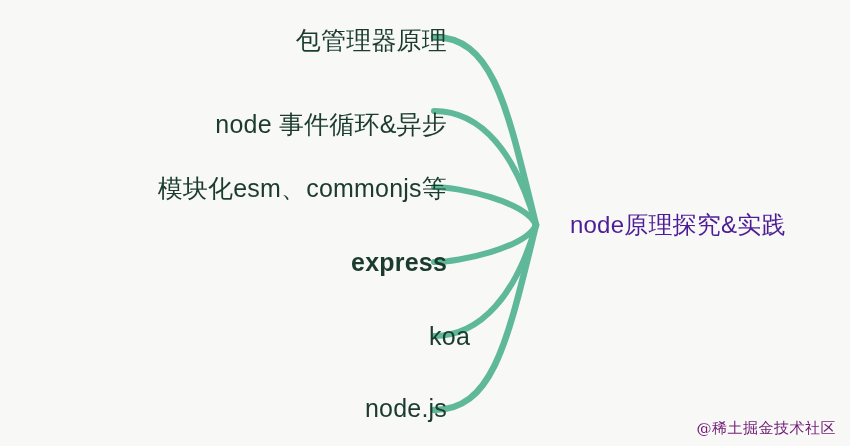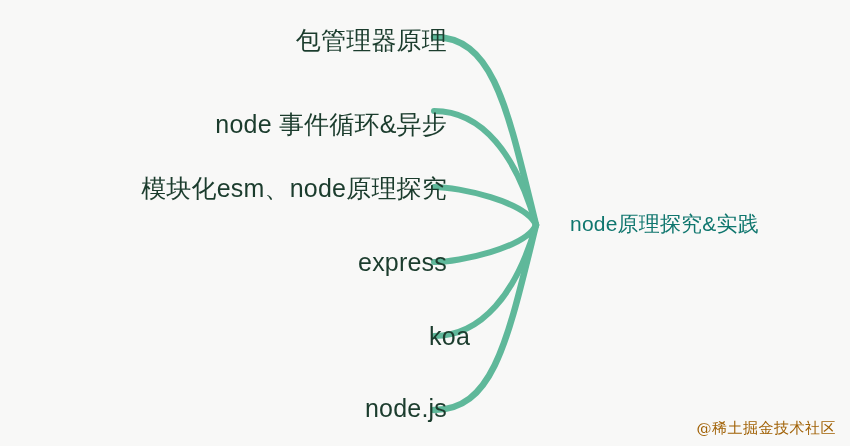--- a/index.html
+++ b/index.html
@@ -33,31 +33,31 @@
     font-size: 25px;
     line-height: 1;
     white-space: nowrap;
     letter-spacing: 0.2px;
   }
   .branch-label > span {
     display: inline-block;
   }
   .root-label {
     position: absolute;
-    color: #0f766e;
-    font-size: 21px;
+    color: #4c1d95;
+    font-size: 24px;
     line-height: 1;
     white-space: nowrap;
     letter-spacing: 0.2px;
   }
   #watermark {
     position: absolute;
     right: 14px;
     bottom: 10px;
-    color: #a16207;
+    color: #701a75;
     font-size: 15px;
     line-height: 1;
     white-space: nowrap;
     letter-spacing: 0.5px;
     font-family: "DejaVu Serif", "Liberation Serif", serif;
   }
 </style>
 </head>
 <body>
 
@@ -68,22 +68,22 @@
       <path d="M 434 111 C 482.2 111, 516.32 154.32, 536 225" fill="none" stroke="#5fb89a" stroke-width="6" stroke-linecap="round"></path>
       <path d="M 434 187 C 459.4 187, 525.44 201.44, 536 225" fill="none" stroke="#5fb89a" stroke-width="6" stroke-linecap="round"></path>
       <path d="M 434 262 C 459.1 262, 525.56 247.94, 536 225" fill="none" stroke="#5fb89a" stroke-width="6" stroke-linecap="round"></path>
       <path d="M 434 336 C 481.3 336, 516.68 293.82, 536 225" fill="none" stroke="#5fb89a" stroke-width="6" stroke-linecap="round"></path>
       <path d="M 434 410 C 494 410, 507.8 339.7, 536 225" fill="none" stroke="#5fb89a" stroke-width="6.5" stroke-linecap="round"></path>
     </svg>
 
   <div id="branch-labels">
       <div class="branch-label" style="right: 403px; top: 28px;"><span>包管理器原理</span></div>
       <div class="branch-label" style="right: 403px; top: 112px;"><span>node 事件循环&amp;异步</span></div>
-      <div class="branch-label" style="right: 403px; top: 176px;"><span>模块化esm、node原理探究</span></div>
-      <div class="branch-label" style="right: 403px; top: 250px;"><span>express</span></div>
+      <div class="branch-label" style="right: 403px; top: 176px;"><span>模块化esm、commonjs等</span></div>
+      <div class="branch-label" style="right: 403px; top: 250px; font-weight: bold;"><span>express</span></div>
       <div class="branch-label" style="right: 380px; top: 324px;"><span>koa</span></div>
       <div class="branch-label" style="right: 403px; top: 396px;"><span>node.js</span></div>
     </div>
 
   <div class="root-label" id="root-label" style="left: 570px; top: 213px;">node原理探究&amp;实践</div>
 
   <div id="watermark">@稀土掘金技术社区</div>
 
 </div>
 

